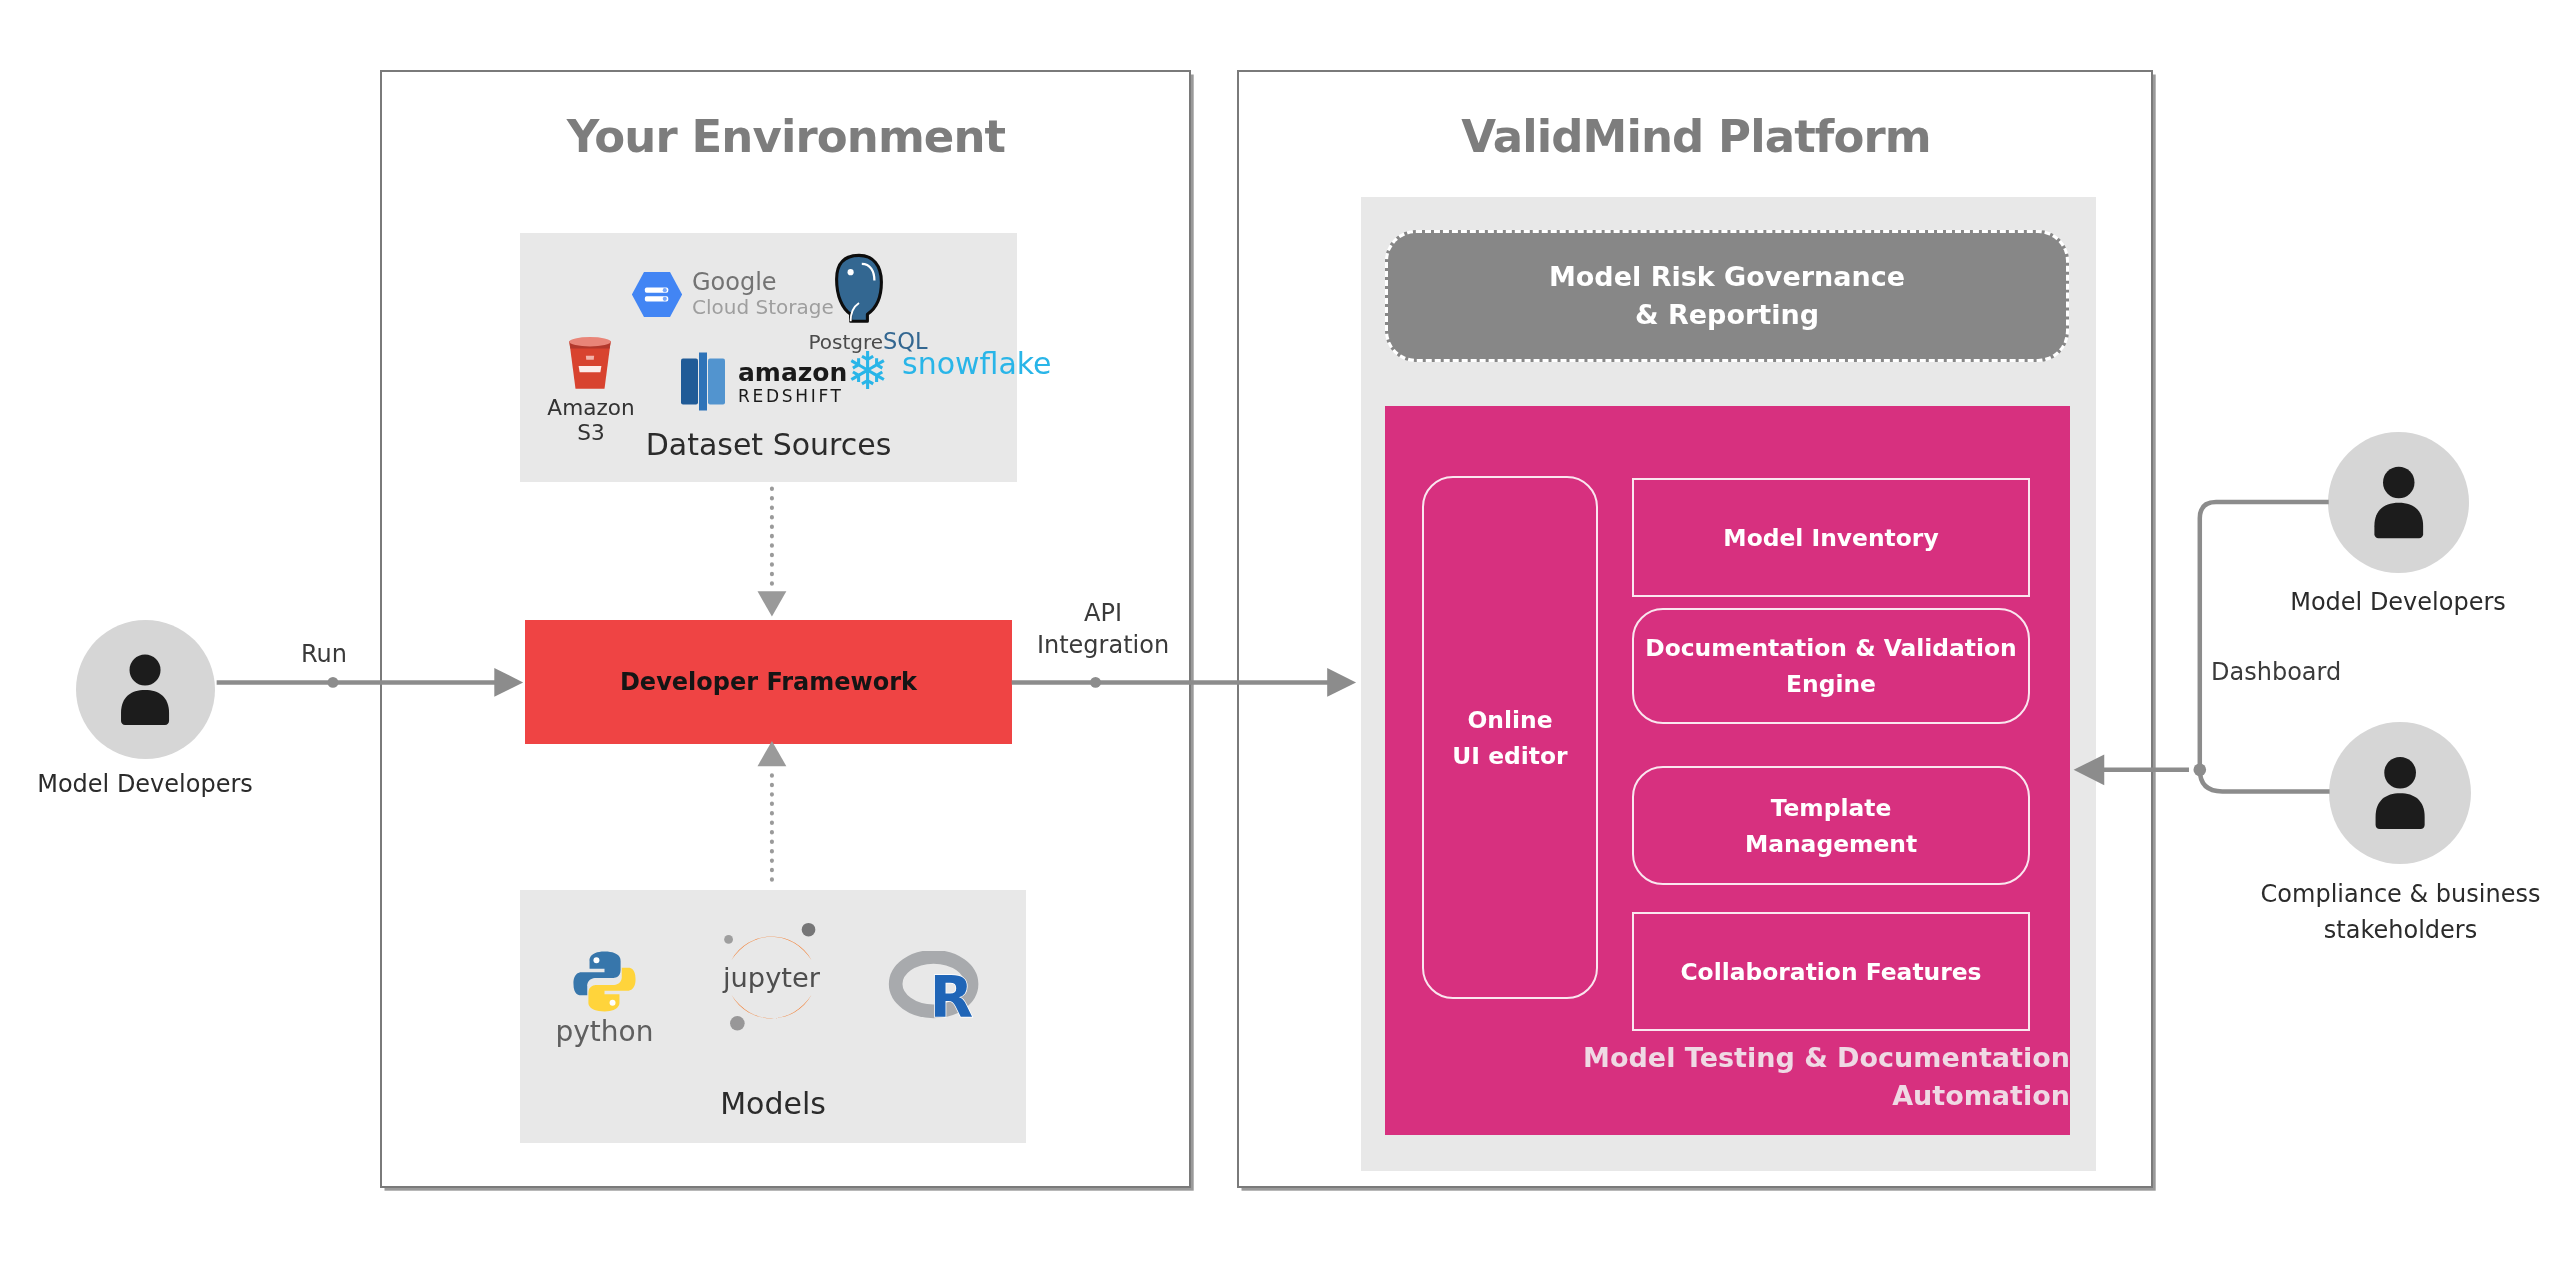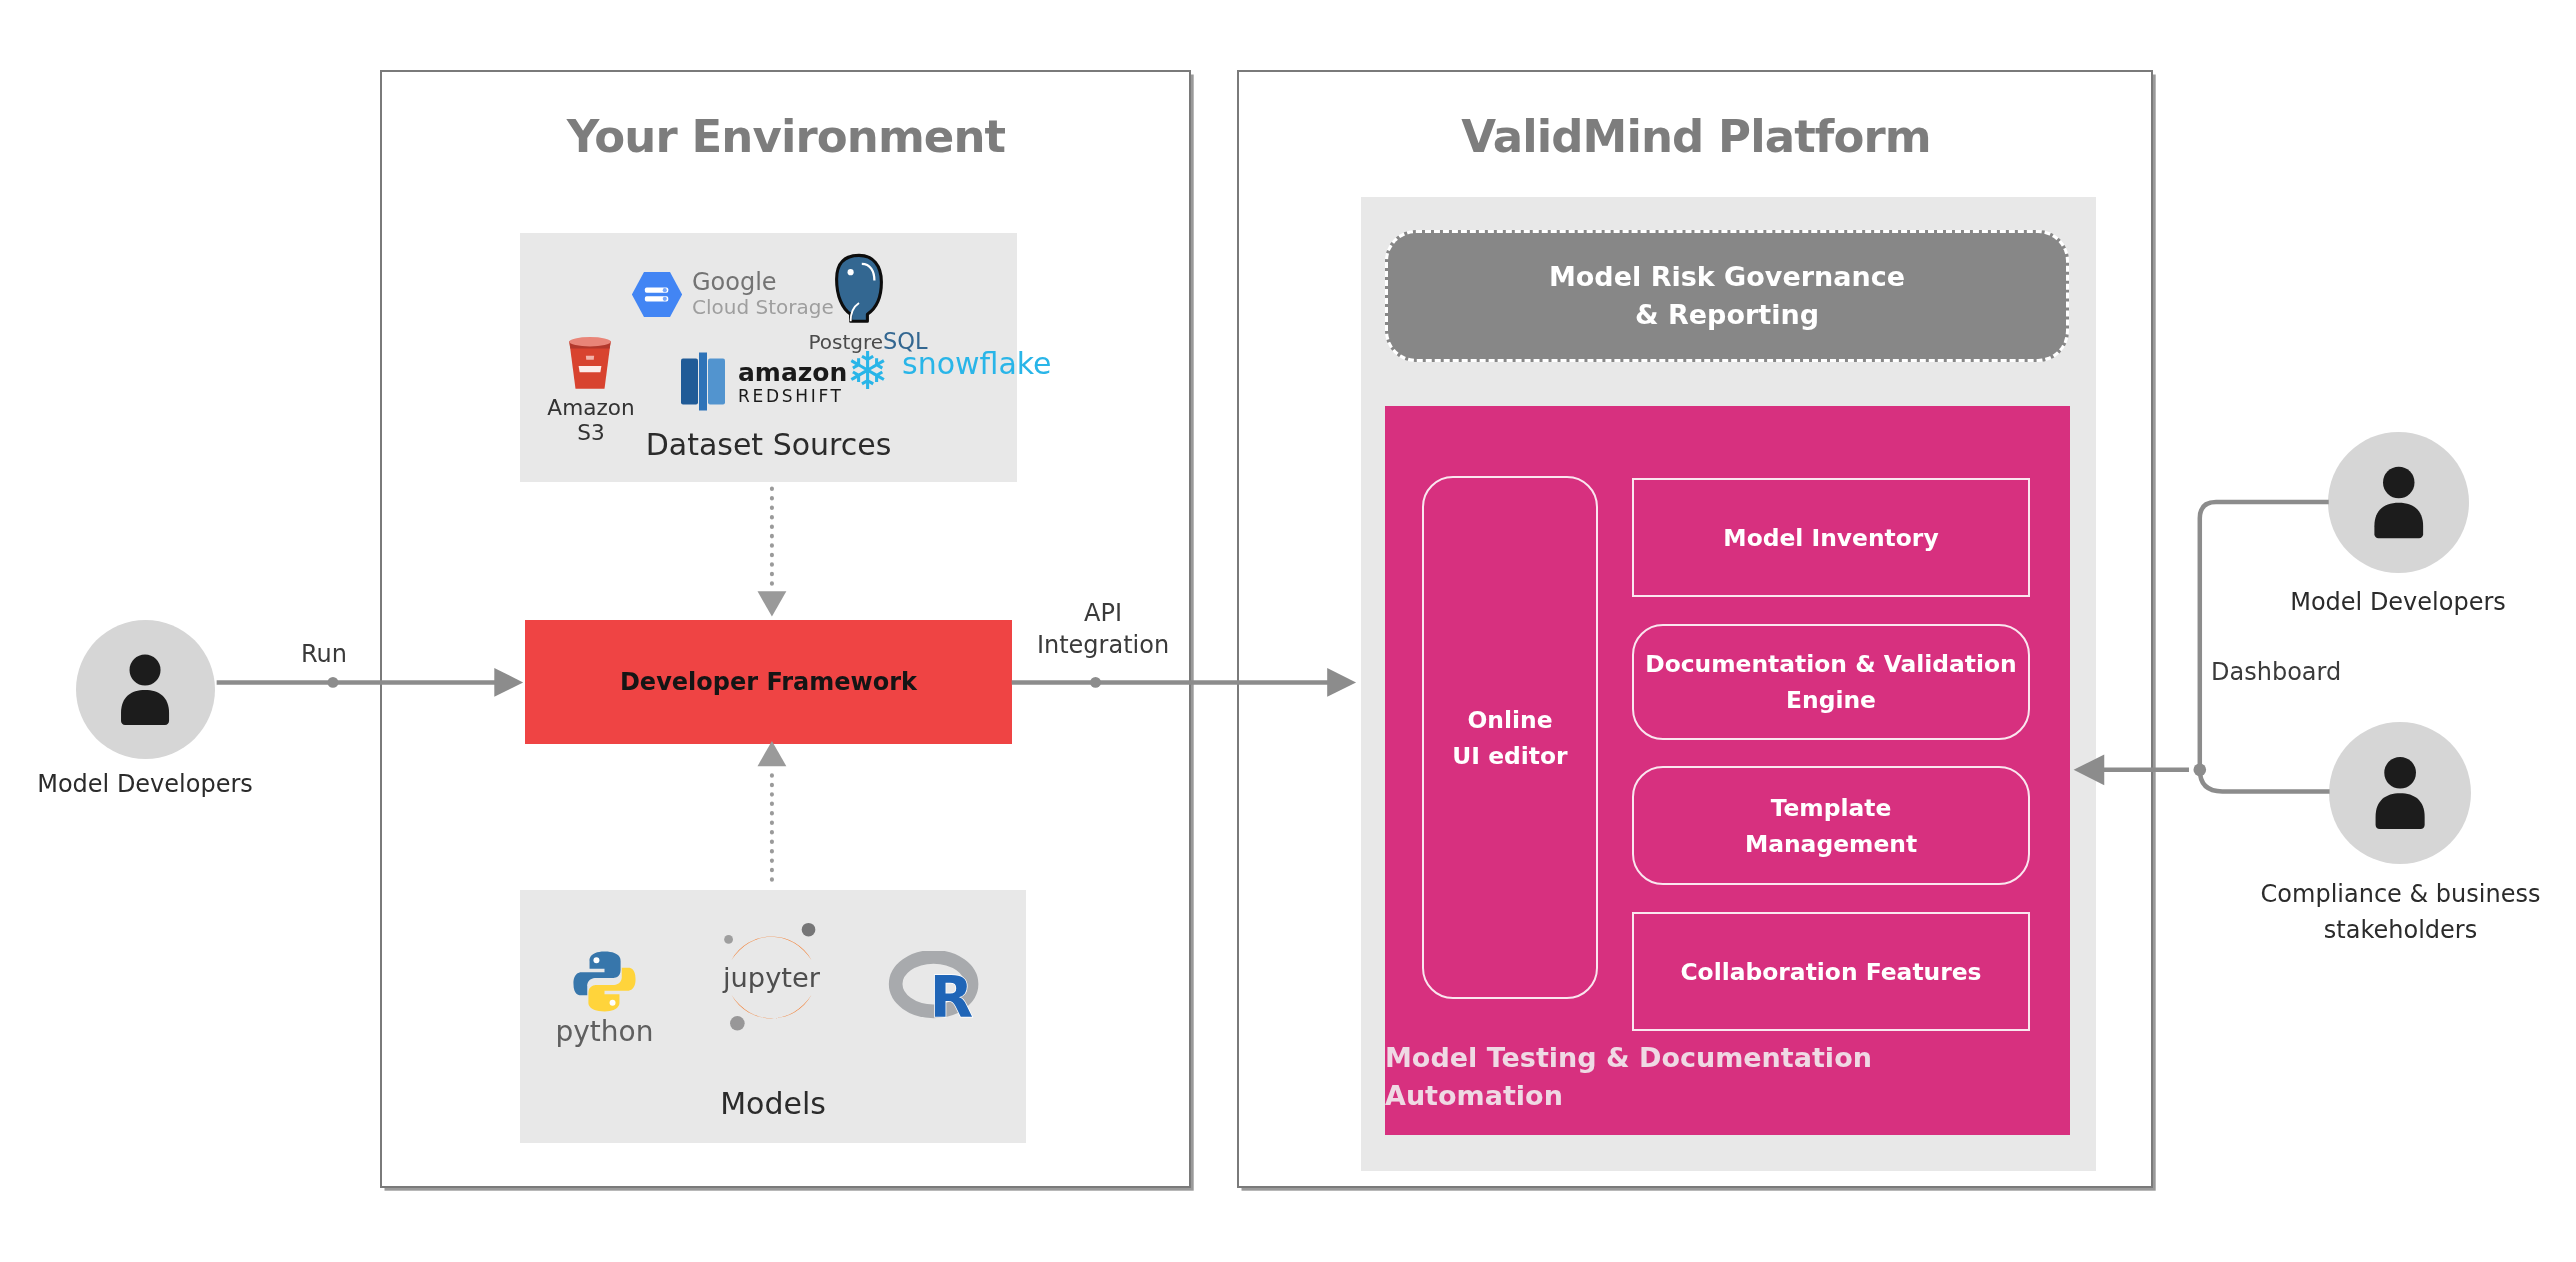--- a/index.html
+++ b/index.html
@@ -139,27 +139,27 @@
 
   <div class="governance-box center preline" style="left:1385px;top:230px;width:678px;height:126px;">Model Risk Governance
 &amp; Reporting</div>
 
   <div class="pink-box" style="left:1385px;top:406px;width:685px;height:729px;"></div>
 
   <div class="pink-cell center preline" style="left:1422px;top:476px;width:172px;height:519px;">Online
 UI editor</div>
 
   <div class="pink-cell center" style="left:1632px;top:478px;width:394px;height:115px;">Model Inventory</div>
-  <div class="pink-cell center preline" style="left:1632px;top:624px;width:394px;height:112px;">Documentation &amp; Validation
+  <div class="pink-cell center preline" style="left:1632px;top:608px;width:394px;height:112px;">Documentation &amp; Validation
 Engine</div>
   <div class="pink-cell center preline" style="left:1632px;top:766px;width:394px;height:115px;">Template
 Management</div>
   <div class="pink-cell center" style="left:1632px;top:912px;width:394px;height:115px;">Collaboration Features</div>
 
-  <div class="automation-label preline" style="left:1385px;top:1039px;width:685px;text-align:left;">Model Testing &amp; Documentation
+  <div class="automation-label preline" style="left:1385px;top:1039px;width:685px;text-align:right;">Model Testing &amp; Documentation
 Automation</div>
 
   <div class="avatar" style="left:76px;top:620px;width:139px;height:139px;">
     <svg viewBox="0 0 100 100">
       <circle cx="50" cy="33" r="15.5" fill="#1c1c1c"></circle>
       <path d="M26,84 V76 C26,60 36,53 50,53 C64,53 74,60 74,76 V84 C74,86.2 72.2,88 70,88 H30 C27.8,88 26,86.2 26,84 Z" fill="#1c1c1c"></path>
     </svg>
   </div>
   <div class="actor-label" style="left:10px;top:766px;width:270px;text-align:center;">Model Developers</div>
 

